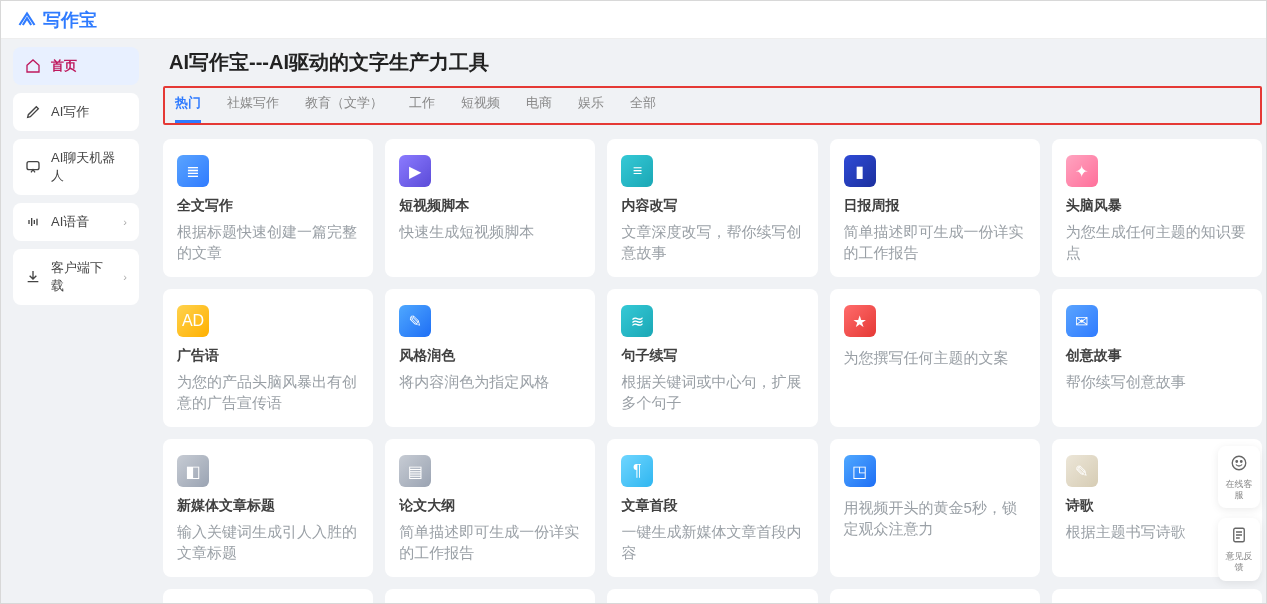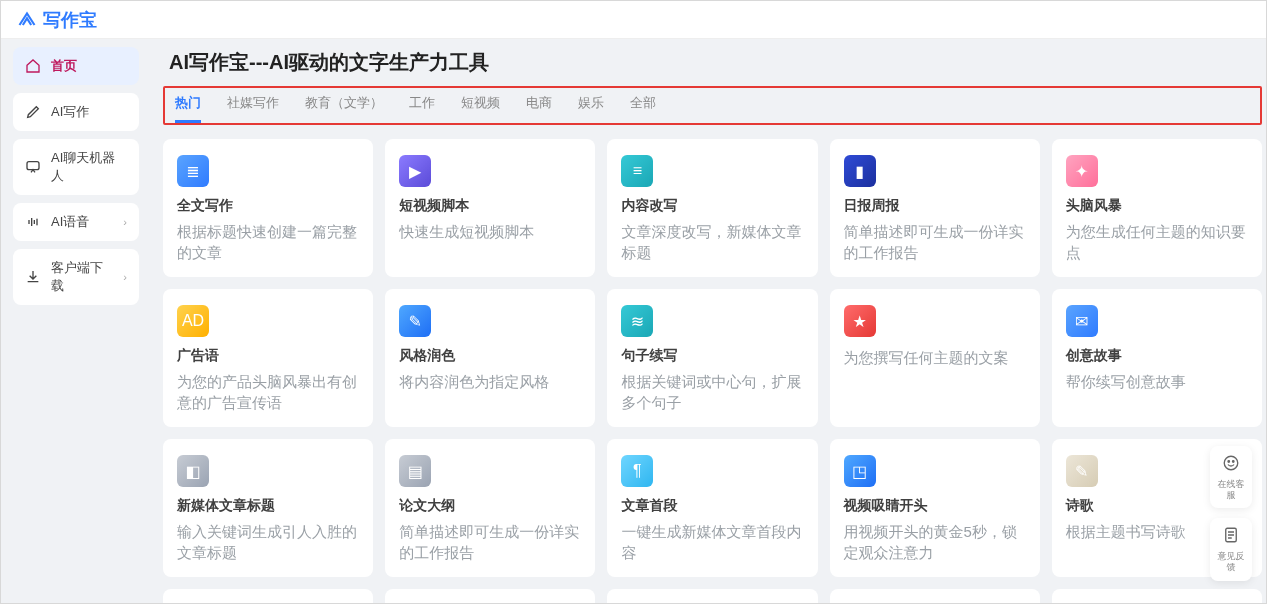--- a/index.html
+++ b/index.html
@@ -134,21 +134,21 @@
   color: #404040;
   margin-bottom: 6px;
 }
 .card-desc {
   font-size: 15px;
   color: #9aa0a6;
   line-height: 1.4;
 }
 .float-btns {
   position: absolute;
-  right: 14px;
+  right: 6px;
   bottom: 22px;
   display: flex;
   flex-direction: column;
   gap: 10px;
 }
 .float-btn {
   width: 42px;
   background: #fff;
   border-radius: 8px;
   box-shadow: 0 2px 8px rgba(0,0,0,.08);
@@ -261,21 +261,21 @@
             <div class="card-desc">根据标题快速创建一篇完整的文章</div>
           </div>
           <div class="card">
             <div class="card-ico ic-purple">▶</div>
             <div class="card-title">短视频脚本</div>
             <div class="card-desc">快速生成短视频脚本</div>
           </div>
           <div class="card">
             <div class="card-ico ic-teal">≡</div>
             <div class="card-title">内容改写</div>
-            <div class="card-desc">文章深度改写，新媒体文章标题</div>
+            <div class="card-desc">文章深度改写，帮你续写创意故事</div>
           </div>
           <div class="card">
             <div class="card-ico ic-navy">▮</div>
             <div class="card-title">日报周报</div>
             <div class="card-desc">简单描述即可生成一份详实的工作报告</div>
           </div>
           <div class="card">
             <div class="card-ico ic-pink">✦</div>
             <div class="card-title">头脑风暴</div>
             <div class="card-desc">为您生成任何主题的知识要点</div>
@@ -314,21 +314,20 @@
             <div class="card-title">论文大纲</div>
             <div class="card-desc">简单描述即可生成一份详实的工作报告</div>
           </div>
           <div class="card">
             <div class="card-ico ic-sky">¶</div>
             <div class="card-title">文章首段</div>
             <div class="card-desc">一键生成新媒体文章首段内容</div>
           </div>
           <div class="card">
             <div class="card-ico ic-blue2">◳</div>
-            <div class="card-title">视频吸睛开头</div>
             <div class="card-desc">用视频开头的黄金5秒，锁定观众注意力</div>
           </div>
           <div class="card">
             <div class="card-ico ic-beige">✎</div>
             <div class="card-title">诗歌</div>
             <div class="card-desc">根据主题书写诗歌</div>
           </div>
           <div class="card">
             <div class="card-ico ic-blue">≣</div>
           </div>

